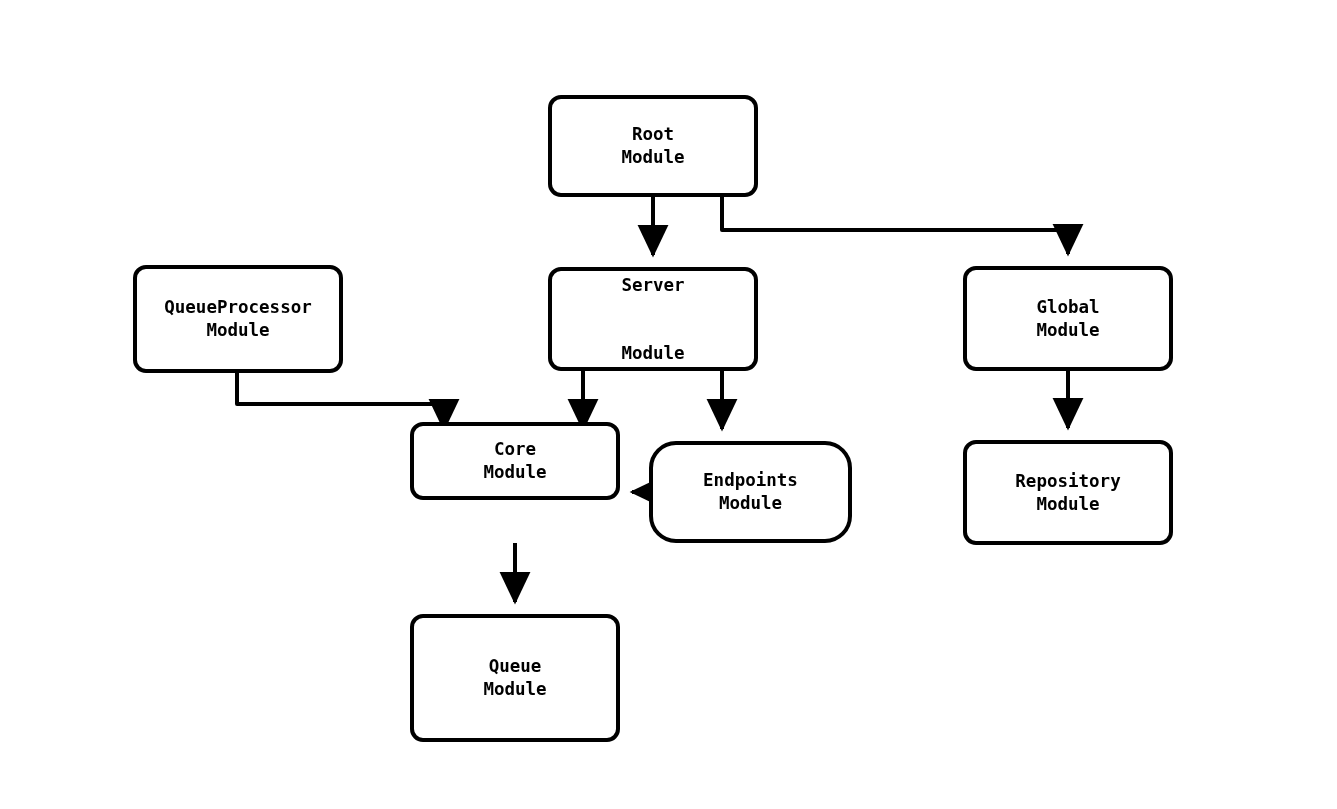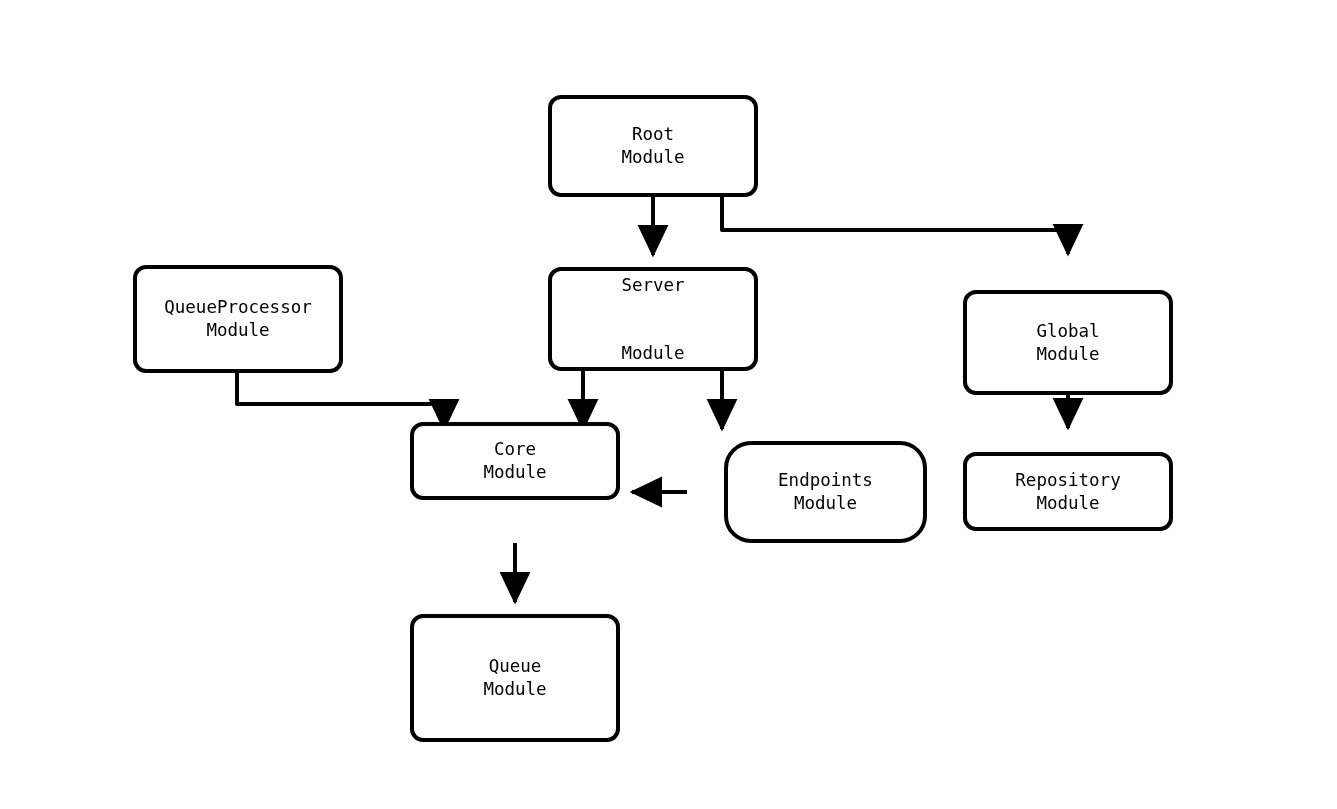--- a/index.html
+++ b/index.html
@@ -33,21 +33,21 @@
     display: flex;
     flex-direction: column;
     align-items: center;
     justify-content: center;
     text-align: center;
     z-index: 2;
   }
   .node-label {
     font-family: "DejaVu Sans Mono", "Liberation Mono", monospace;
     font-size: 17.5px;
-    font-weight: normal;
+    font-weight: bold;
     line-height: 23px;
     color: #000000;
     letter-spacing: 0px;
     white-space: pre;
   }
 </style>
 </head>
 <body>
 
 <div id="canvas">
@@ -78,36 +78,36 @@
   <div class="node" style="left: 133px; top: 265px; width: 210px; height: 108px;">
     <span class="node-label">QueueProcessor</span>
     <span class="node-label">Module</span>
   </div>
 
   <div class="node" style="left: 548px; top: 267px; width: 210px; height: 104px; gap: 45px;">
     <span class="node-label">Server</span>
     <span class="node-label">Module</span>
   </div>
 
-  <div class="node" style="left: 963px; top: 266px; width: 210px; height: 105px; margin-top: 24px;">
+  <div class="node" style="left: 963px; top: 266px; width: 210px; height: 105px;">
     <span class="node-label">Global</span>
     <span class="node-label">Module</span>
   </div>
 
   <div class="node" style="left: 410px; top: 422px; width: 210px; height: 78px;">
     <span class="node-label">Core</span>
     <span class="node-label">Module</span>
   </div>
 
-  <div class="node" style="left: 724px; top: 441px; width: 203px; height: 102px; border-radius: 27px;">
+  <div class="node" style="left: 649px; top: 441px; width: 203px; height: 102px; border-radius: 27px;">
     <span class="node-label">Endpoints</span>
     <span class="node-label">Module</span>
   </div>
 
-  <div class="node" style="left: 963px; top: 440px; width: 210px; height: 79px; margin-top: 12px;">
+  <div class="node" style="left: 963px; top: 440px; width: 210px; height: 105px;">
     <span class="node-label">Repository</span>
     <span class="node-label">Module</span>
   </div>
 
   <div class="node" style="left: 410px; top: 614px; width: 210px; height: 128px;">
     <span class="node-label">Queue</span>
     <span class="node-label">Module</span>
   </div>
 
 </div>

